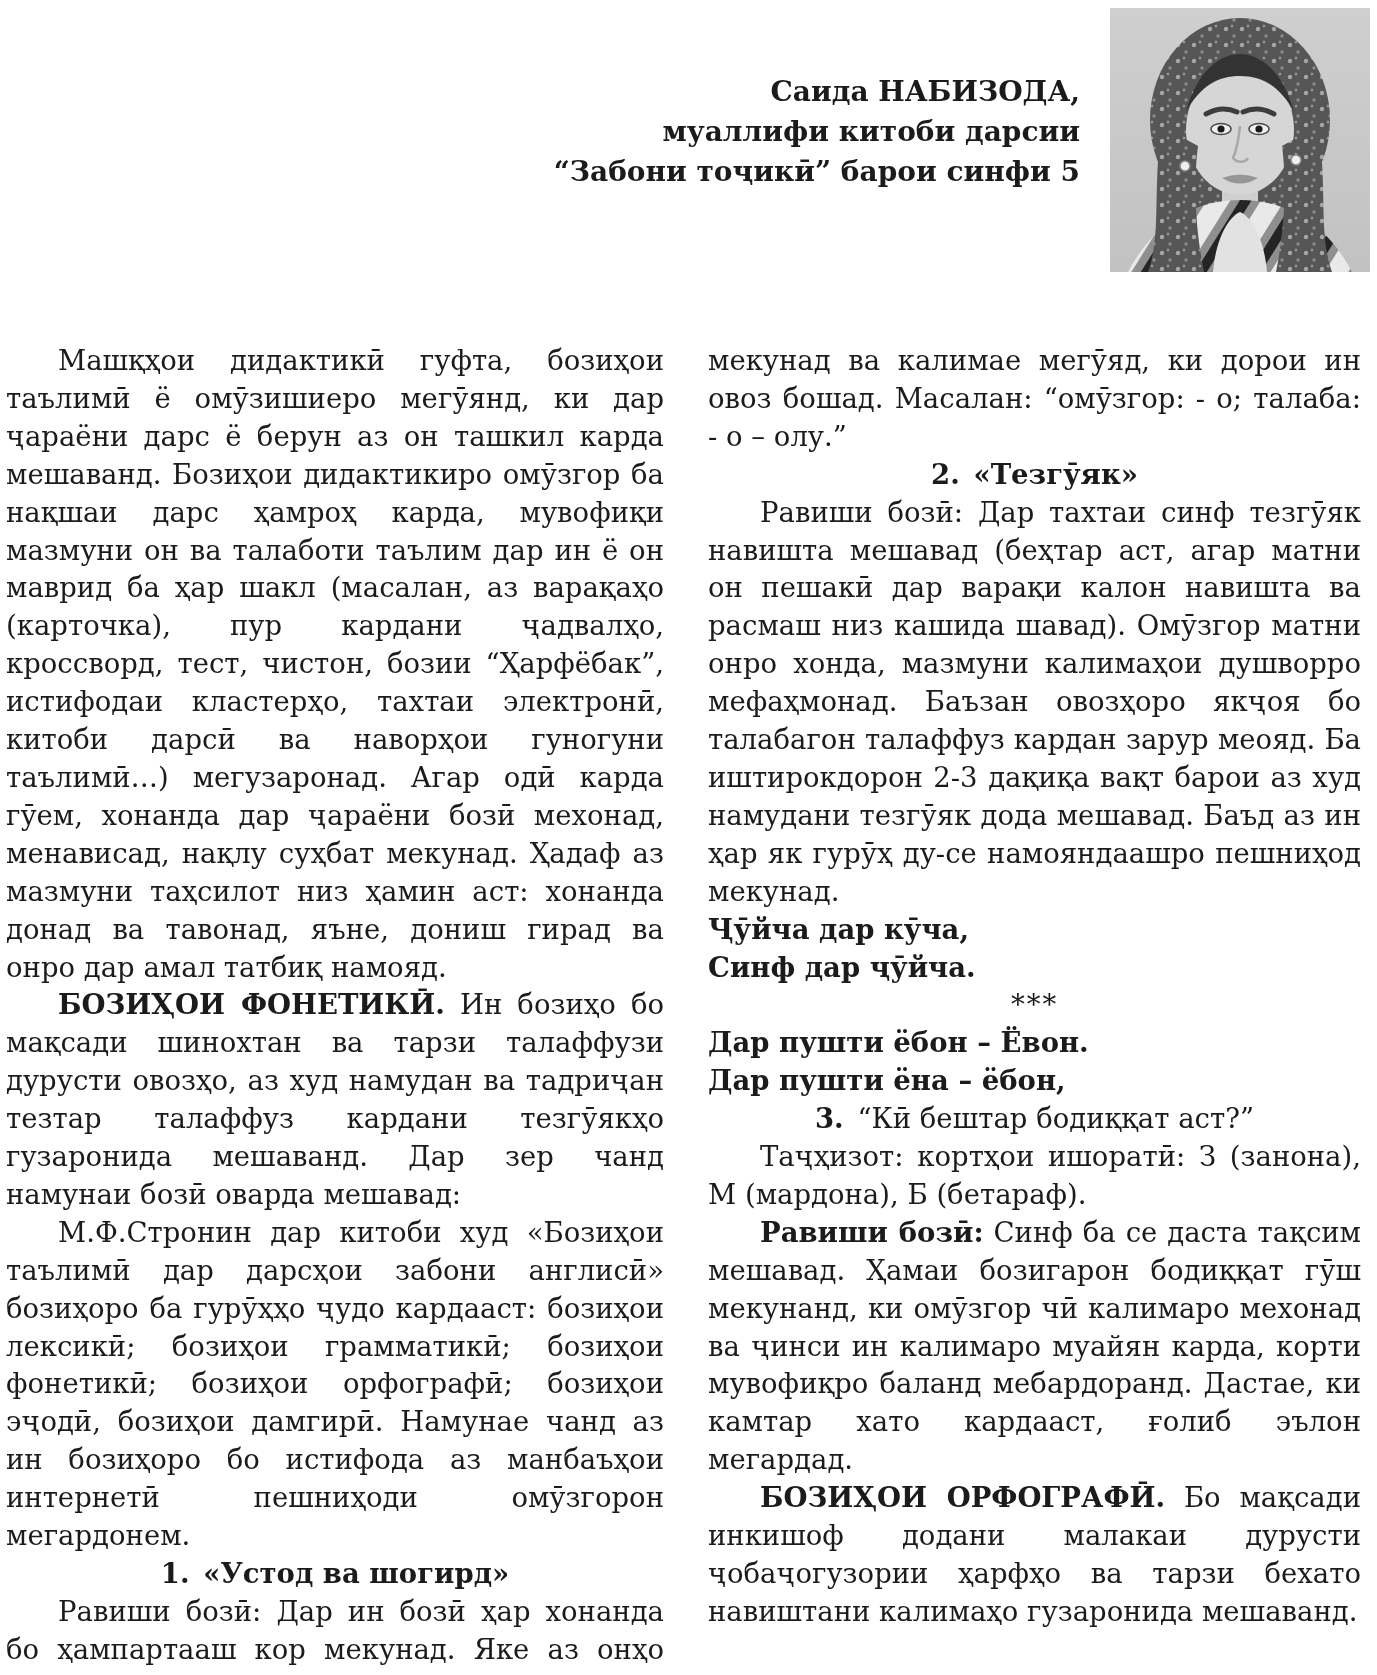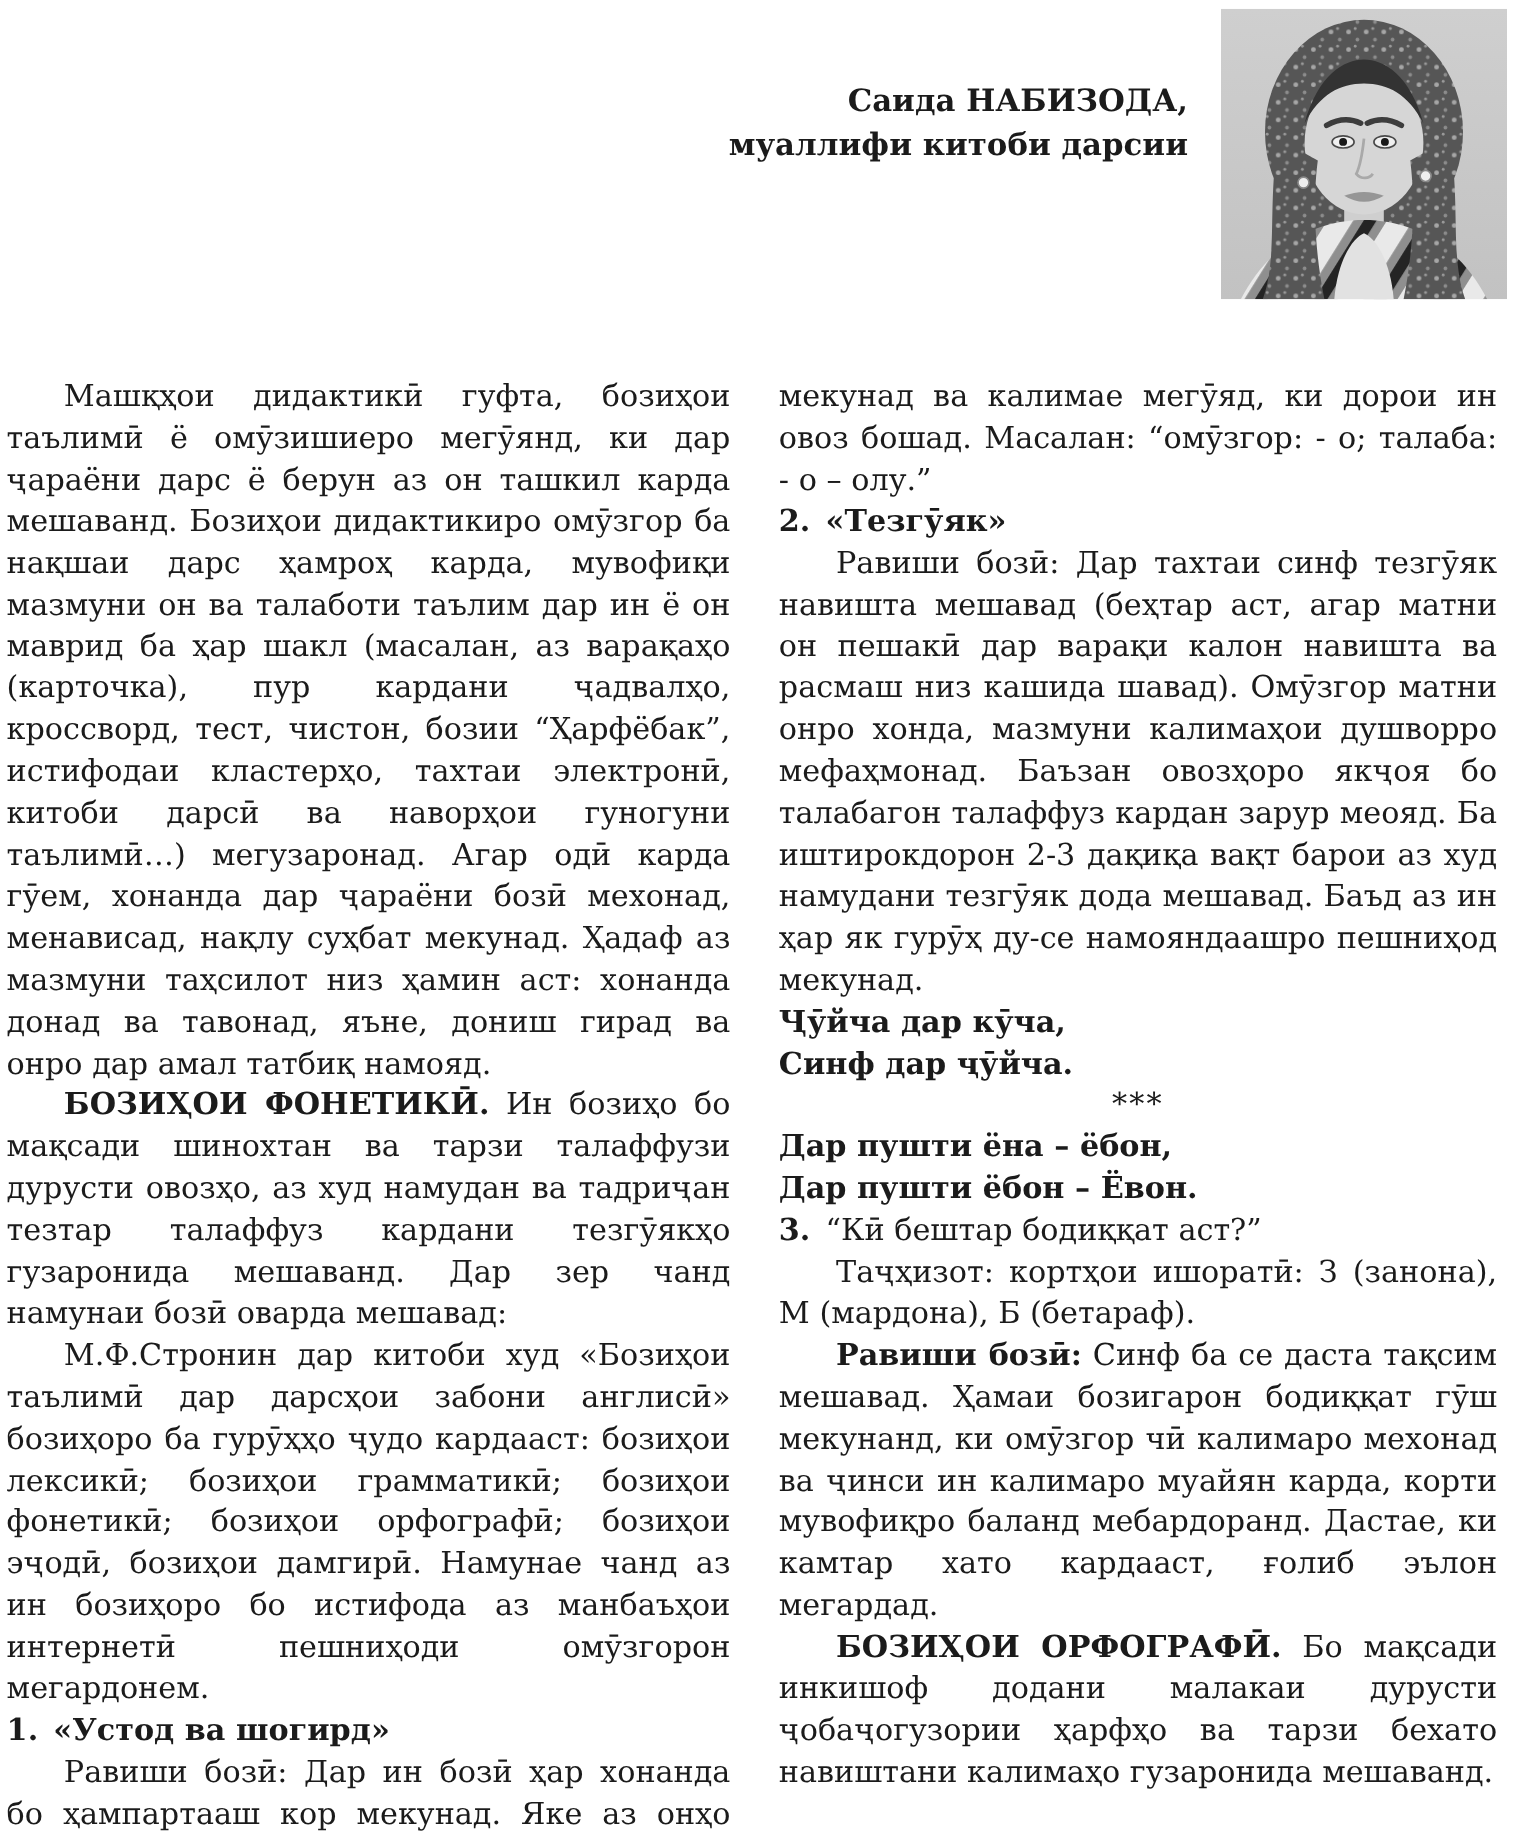--- a/index.html
+++ b/index.html
@@ -45,20 +45,21 @@
     width: 658px;
     font-size: 27.5px;
     line-height: 37.9px;
     text-align: justify;
   }
   .col--right { width: 653px; }
   .col p { margin: 0; }
   .indent { text-indent: 52px; }
   .lead { font-weight: bold; }
   .game-heading {
+    text-align: center;
     font-weight: bold;
     text-indent: 0;
   }
   .game-heading .num { margin-right: 0.5em; }
   .game-heading .title-regular { font-weight: normal; }
   .verse-line {
     text-align: left;
     font-weight: bold;
     margin: 0;
   }
@@ -70,20 +71,21 @@
   }
 </style>
 </head>
 <body>
 
 <div class="page">
 
   <div class="byline">
     <div>Саида НАБИЗОДА,</div>
     <div>муаллифи китоби дарсии</div>
+    <div>“Забони тоҷикӣ” барои синфи 5</div>
   </div>
 
   <div class="photo">
     <svg viewBox="0 0 260 264" xmlns="http://www.w3.org/2000/svg">
       <defs>
         <linearGradient id="bgGrad" x1="0" y1="0" x2="0" y2="1">
           <stop offset="0" stop-color="#cfcfcf"></stop>
           <stop offset="1" stop-color="#c2c2c2"></stop>
         </linearGradient>
         <pattern id="dots" width="16" height="16" patternUnits="userSpaceOnUse">
@@ -145,22 +147,22 @@
     <section class="col col--right">
       <p>мекунад ва калимае мегӯяд, ки дорои ин овоз бошад. Масалан: “омӯзгор: - о; талаба: - о – олу.”</p>
       <p class="game-heading"><span class="num">2.</span><span>«Тезгӯяк»</span></p>
       <p class="indent">Равиши бозӣ: Дар тахтаи синф тезгӯяк навишта мешавад (беҳтар аст, агар матни он пешакӣ дар варақи калон навишта ва расмаш низ кашида шавад). Омӯзгор матни онро хонда, мазмуни калимаҳои душворро мефаҳмонад. Баъзан овозҳоро якҷоя бо талабагон талаффуз кардан зарур меояд. Ба иштирокдорон 2-3 дақиқа вақт барои аз худ намудани тезгӯяк дода мешавад. Баъд аз ин ҳар як гурӯҳ ду-се намояндаашро пешниҳод мекунад.</p>
       <div>
         <p class="verse-line">Ҷӯйча дар кӯча,</p>
         <p class="verse-line">Синф дар ҷӯйча.</p>
       </div>
       <p class="separator">***</p>
       <div>
+        <p class="verse-line">Дар пушти ёбон – Ёвон.</p>
         <p class="verse-line">Дар пушти ёна – ёбон,</p>
-        <p class="verse-line">Дар пушти ёбон – Ёвон.</p>
       </div>
       <p class="game-heading"><span class="num">3.</span><span class="title-regular">“Кӣ бештар бодиққат аст?”</span></p>
       <p class="indent">Таҷҳизот: кортҳои ишоратӣ: З (занона), М (мардона), Б (бетараф).</p>
       <p class="indent"><span class="lead">Равиши бозӣ:</span><span> Синф ба се даста тақсим мешавад. Ҳамаи бозигарон бодиққат гӯш мекунанд, ки омӯзгор чӣ калимаро мехонад ва ҷинси ин калимаро муайян карда, корти мувофиқро баланд мебардоранд. Дастае, ки камтар хато кардааст, ғолиб эълон мегардад.</span></p>
       <p class="indent"><span class="lead">БОЗИҲОИ ОРФОГРАФӢ.</span><span> Бо мақсади инкишоф додани малакаи дурусти ҷобаҷогузории ҳарфҳо ва тарзи бехато навиштани калимаҳо гузаронида мешаванд.</span></p>
 
     </section>
 
   </main>
 </div>

